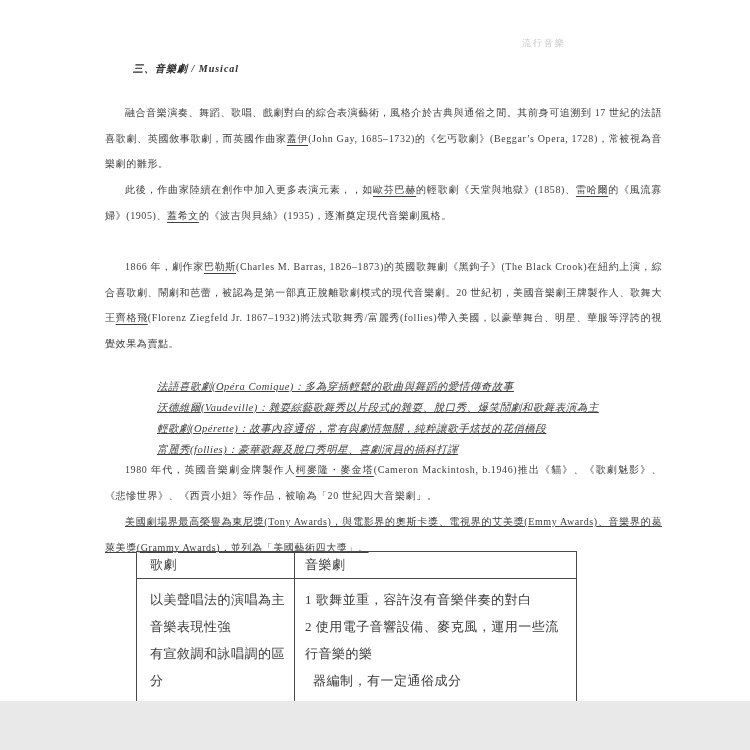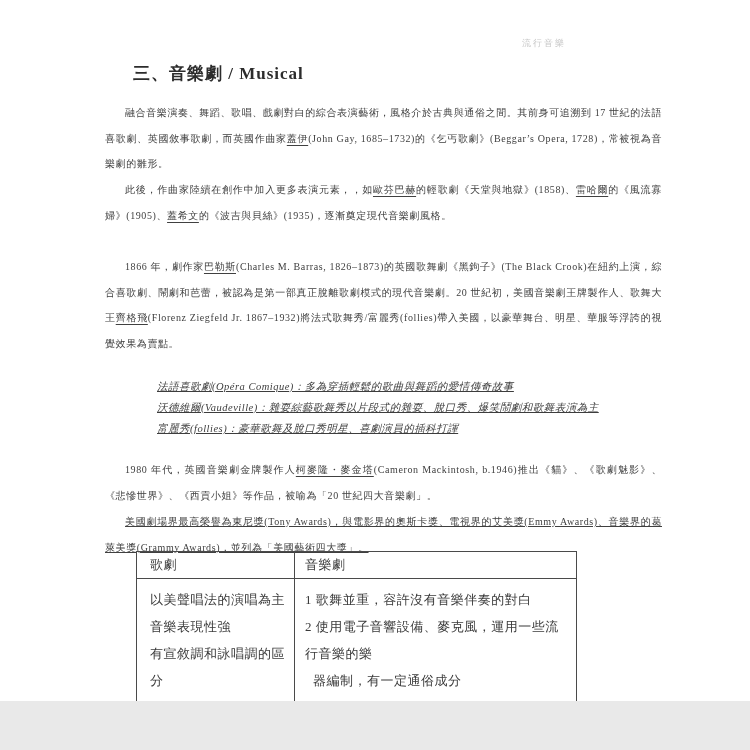--- a/index.html
+++ b/index.html
@@ -4,22 +4,22 @@
 <style>
   html,body{margin:0;padding:0;background:#e9e9e9;}
   .sheet{
     position:relative;width:750px;height:701px;background:#ffffff;
     font-family:"Liberation Serif","DejaVu Serif",serif;color:#3a3a3a;overflow:hidden;
   }
   .header-label{
     position:absolute;top:37px;left:522px;font-size:9px;letter-spacing:2px;color:#c9c9c9;
   }
   .doc-title{
-    position:absolute;top:62px;left:133px;font-size:17px;font-weight:bold;
-    letter-spacing:1px;color:#2c2c2c;
+    position:absolute;top:62px;left:133px;font-size:10px;font-weight:bold;
+    letter-spacing:1px;color:#2c2c2c;font-style:italic;
   }
   .para{
     position:absolute;left:105px;width:557px;font-size:10px;line-height:25.7px;
     text-align:justify;letter-spacing:0.6px;text-indent:2em;color:#404040;
   }
   #p1{top:90px;}
   #p2{top:167px;}
   #p3{top:244px;}
   #p4{top:447px;}
   #p5{top:499px;text-decoration:underline;}
@@ -55,20 +55,21 @@
 
   <p class="para" id="p1"><span>融合音樂演奏、舞蹈、歌唱、戲劇對白的綜合表演藝術，風格介於古典與通俗之間。其前身可追溯到 17 世紀的法語喜歌劇、英國敘事歌劇，而英國作曲家</span><span class="u">蓋伊</span><span>(John Gay, 1685–1732)的《乞丐歌劇》(Beggar’s Opera, 1728)，常被視為音樂劇的雛形。</span></p>
 
   <p class="para" id="p2"><span>此後，作曲家陸續在創作中加入更多表演元素，，如</span><span class="u">歐芬巴赫</span><span>的輕歌劇《天堂與地獄》(1858)、</span><span class="u">雷哈爾</span><span>的《風流寡婦》(1905)、</span><span class="u">蓋希文</span><span>的《波吉與貝絲》(1935)，逐漸奠定現代音樂劇風格。</span></p>
 
   <p class="para" id="p3"><span>1866 年，劇作家</span><span class="u">巴勒斯</span><span>(Charles M. Barras, 1826–1873)的英國歌舞劇《黑鉤子》(The Black Crook)在紐約上演，綜合喜歌劇、鬧劇和芭蕾，被認為是第一部真正脫離歌劇模式的現代音樂劇。20 世紀初，美國音樂劇王牌製作人、歌舞大王</span><span class="u">齊格飛</span><span>(Florenz Ziegfeld Jr. 1867–1932)將法式歌舞秀/富麗秀(follies)帶入美國，以豪華舞台、明星、華服等浮誇的視覺效果為賣點。</span></p>
 
   <div class="notes">
     <div>法語喜歌劇(Opéra Comique)：多為穿插輕鬆的歌曲與舞蹈的愛情傳奇故事</div>
     <div>沃德維爾(Vaudeville)：雜耍綜藝歌舞秀以片段式的雜耍、脫口秀、爆笑鬧劇和歌舞表演為主</div>
+    <div>輕歌劇(Opérette)：故事內容通俗，常有與劇情無關，純粹讓歌手炫技的花俏橋段</div>
     <div>富麗秀(follies)：豪華歌舞及脫口秀明星、喜劇演員的插科打諢</div>
   </div>
 
   <p class="para" id="p4"><span>1980 年代，英國音樂劇金牌製作人</span><span class="u">柯麥隆・麥金塔</span><span>(Cameron Mackintosh, b.1946)推出《貓》、《歌劇魅影》、《悲慘世界》、《西貢小姐》等作品，被喻為「20 世紀四大音樂劇」。</span></p>
 
   <p class="para" id="p5"><span>美國劇場界最高榮譽為東尼獎(Tony Awards)，與電影界的奧斯卡獎、電視界的艾美獎(Emmy Awards)、音樂界的葛萊美獎(Grammy Awards)，並列為「美國藝術四大獎」。</span></p>
 
   <div class="cmp-table">
     <div class="t-row t-head">
       <div class="t-c1">歌劇</div>

